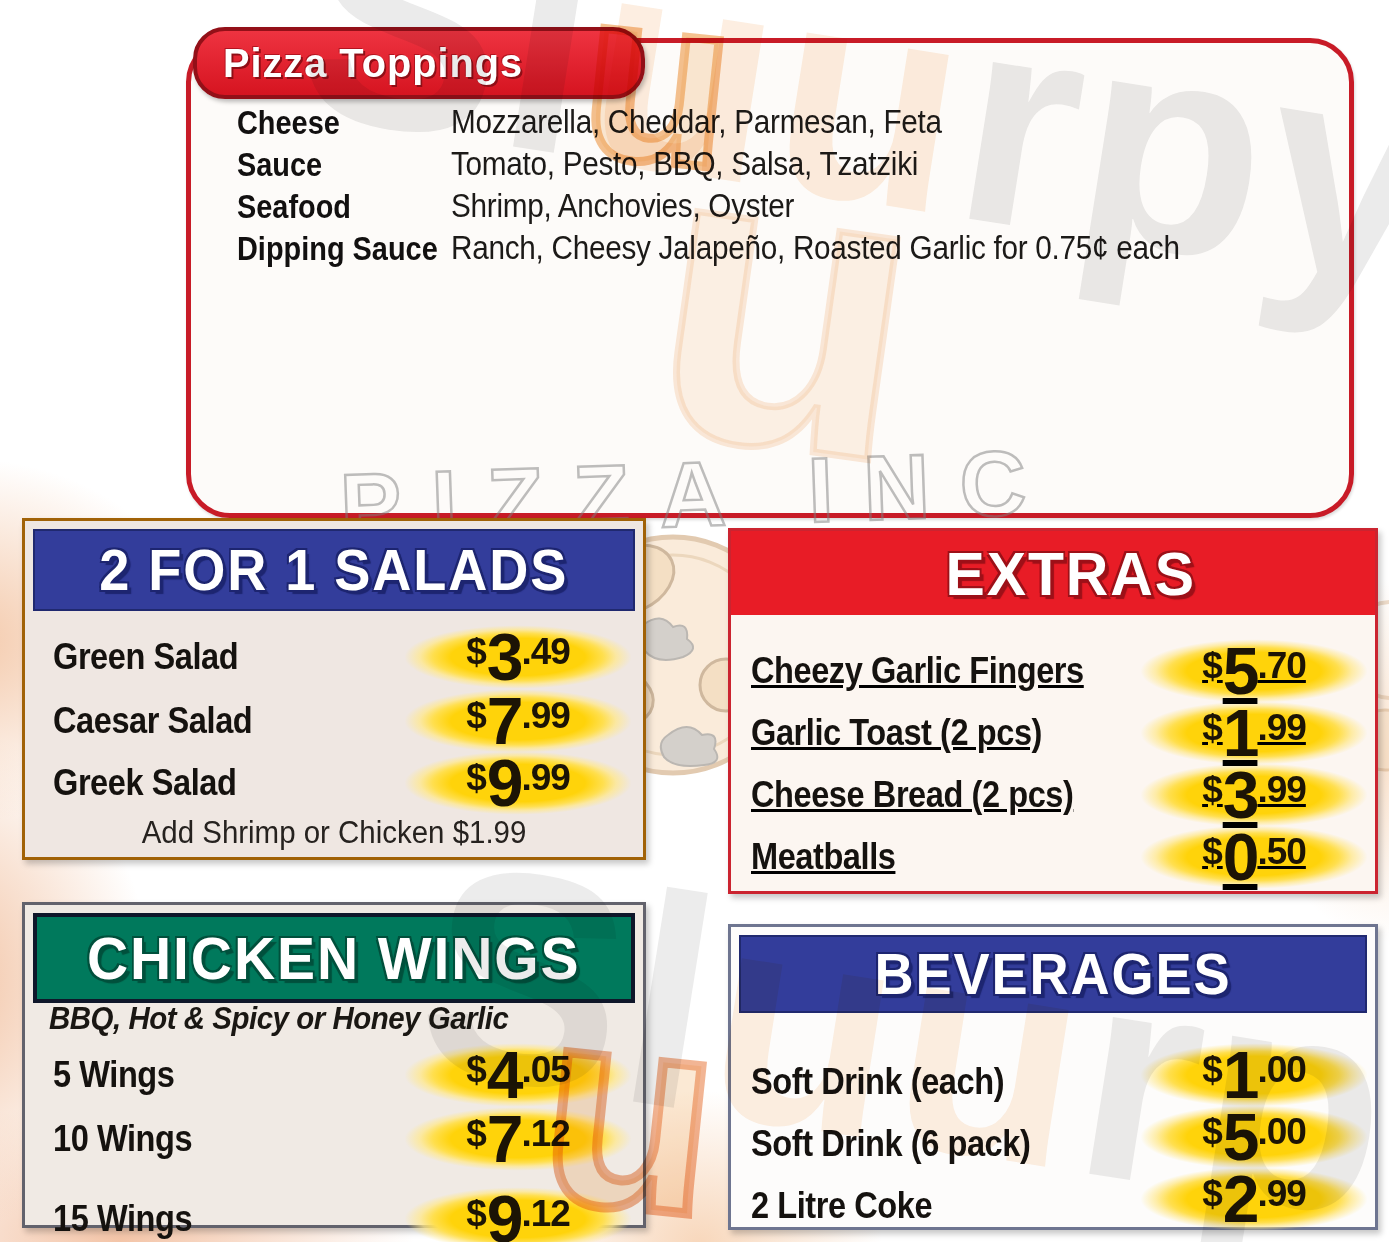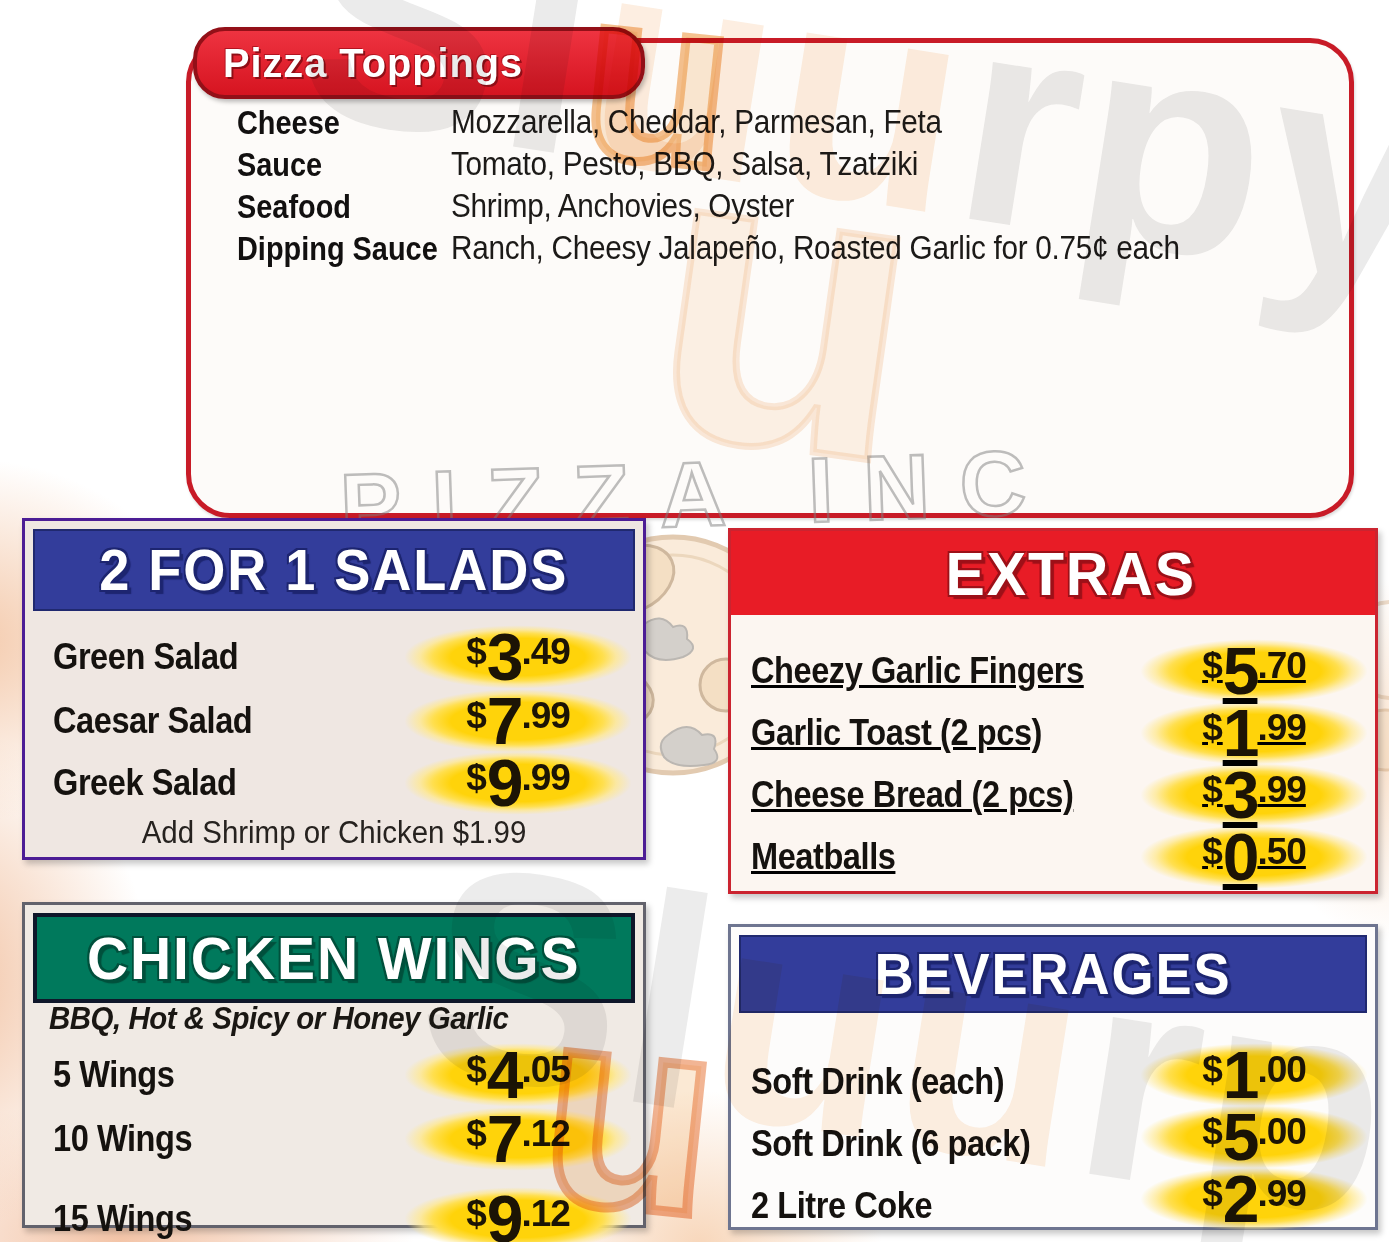--- a/index.html
+++ b/index.html
@@ -68,21 +68,21 @@
     content:"";position:absolute;inset:-8px -26px;z-index:0;
     background:radial-gradient(50% 50% at 50% 50%,
        #ffd30a 52%, #ffdf4e 66%, rgba(255,232,140,.75) 76%, rgba(255,232,140,0) 88%);
   }
   .burst em,.burst b{position:relative;z-index:1;font-style:normal;color:#1c1405;}
   .burst .sym{font-size:37px;font-weight:bold;line-height:38px;margin-top:4px;}
   .burst .int{font-size:66px;font-weight:bold;line-height:56px;margin-top:0;letter-spacing:-2px;}
   .burst .dec{font-size:37px;font-weight:bold;line-height:38px;margin-top:4px;letter-spacing:-1px;}
 
   
-  #salads{left:22px;top:518px;width:624px;height:342px;background:#efe7e2;border:3px solid #4c1d95;}
+  #salads{left:22px;top:518px;width:624px;height:342px;background:#efe7e2;border:3px solid #a16207;}
   #salads .bar{left:8px;right:8px;top:8px;height:82px;background:#333d9b;border:2px solid #20296f;}
   #salads .bar span{font-size:57px;text-shadow:-2px -2px 0 #1d2570,2px -2px 0 #1d2570,-2px 2px 0 #1d2570,4px 4px 1px #1d2570;}
   .note{
     position:absolute;left:0;right:0;top:294px;text-align:center;
     font-size:31px;color:#26221f;transform:scaleX(.95);
   }
   
   #wings{left:22px;top:902px;width:624px;height:326px;background:#f0eae4;border:3px solid #62626c;}
   #wings .bar{left:8px;right:8px;top:8px;height:90px;background:#00795c;border:4px solid #0f172a;}
   #wings .bar span{font-size:60px;text-shadow:-2px -2px 0 #00503c,2px -2px 0 #00503c,-2px 2px 0 #00503c,4px 4px 1px #00503c;}

